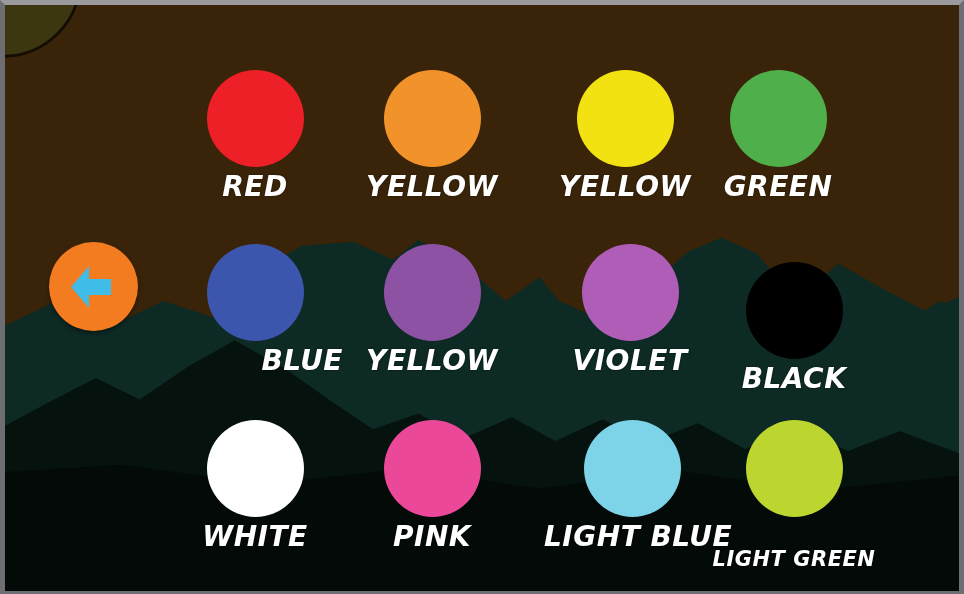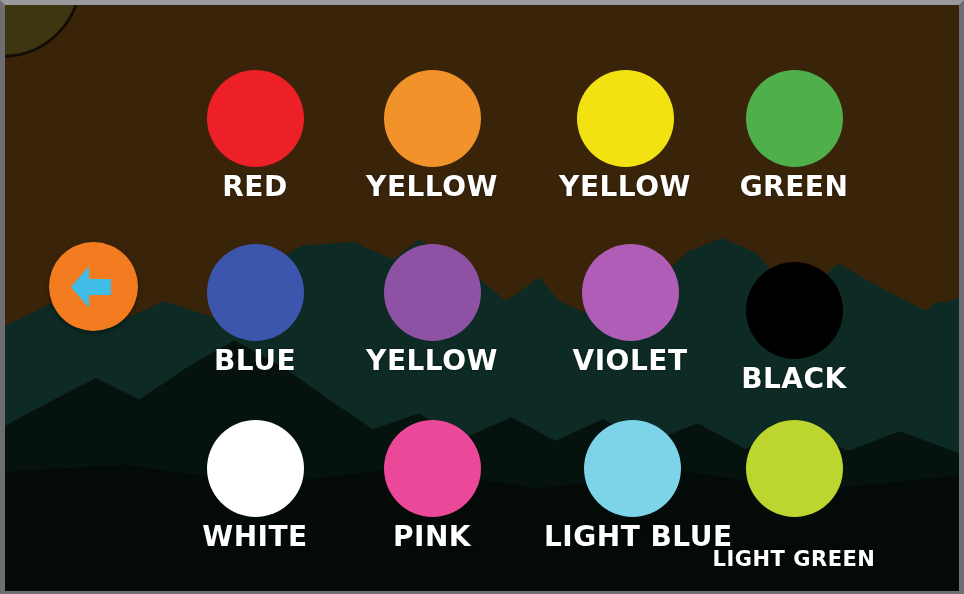--- a/index.html
+++ b/index.html
@@ -55,20 +55,21 @@
     border-radius: 50%;
     margin: 0 auto;
     display: block;
   }
   .swatch-label {
     display: block;
     margin-top: 6px;
     color: #ffffff;
     font-family: "DejaVu Sans", sans-serif;
     font-weight: bold;
+    font-style: italic;
     font-size: 28px;
     letter-spacing: 0.5px;
     line-height: 1;
     white-space: nowrap;
     text-shadow: 0 0 2px rgba(0,0,0,0.55);
   }
   .swatch-label.small { font-size: 21px; margin-top: 32px; }
 
   
   #back-button {
@@ -144,26 +145,26 @@
     <div class="swatch" style="left: 427px; top: 65px;">
       <span class="dot" style="background: rgb(242, 146, 42);"></span>
       <span class="swatch-label">YELLOW</span>
     </div>
 
     <div class="swatch" style="left: 620px; top: 65px;">
       <span class="dot" style="background: rgb(242, 226, 17);"></span>
       <span class="swatch-label">YELLOW</span>
     </div>
 
-    <div class="swatch" style="left: 789px; top: 65px;">
+    <div class="swatch" style="left: 773px; top: 65px;">
       <span class="dot" style="background: rgb(79, 175, 74);"></span>
       <span class="swatch-label">GREEN</span>
     </div>
 
-    <div class="swatch" style="left: 250px; top: 239px;">
+    <div class="swatch" style="left: 250px; top: 239px; text-align: right;">
       <span class="dot" style="background: rgb(60, 86, 174);"></span>
       <span class="swatch-label">BLUE</span>
     </div>
 
     <div class="swatch" style="left: 427px; top: 239px;">
       <span class="dot" style="background: rgb(142, 82, 164);"></span>
       <span class="swatch-label">YELLOW</span>
     </div>
 
     <div class="swatch" style="left: 625px; top: 239px;">

